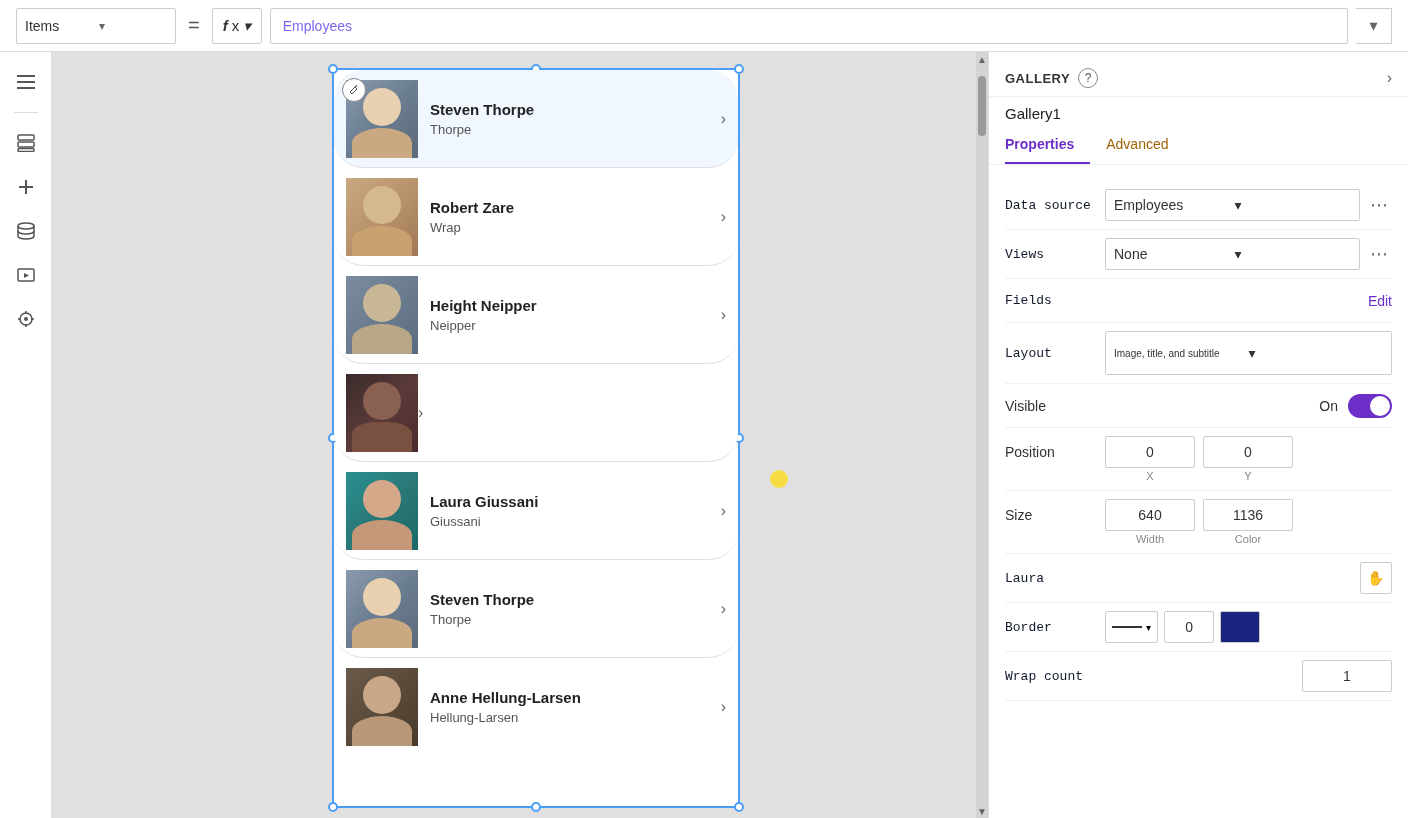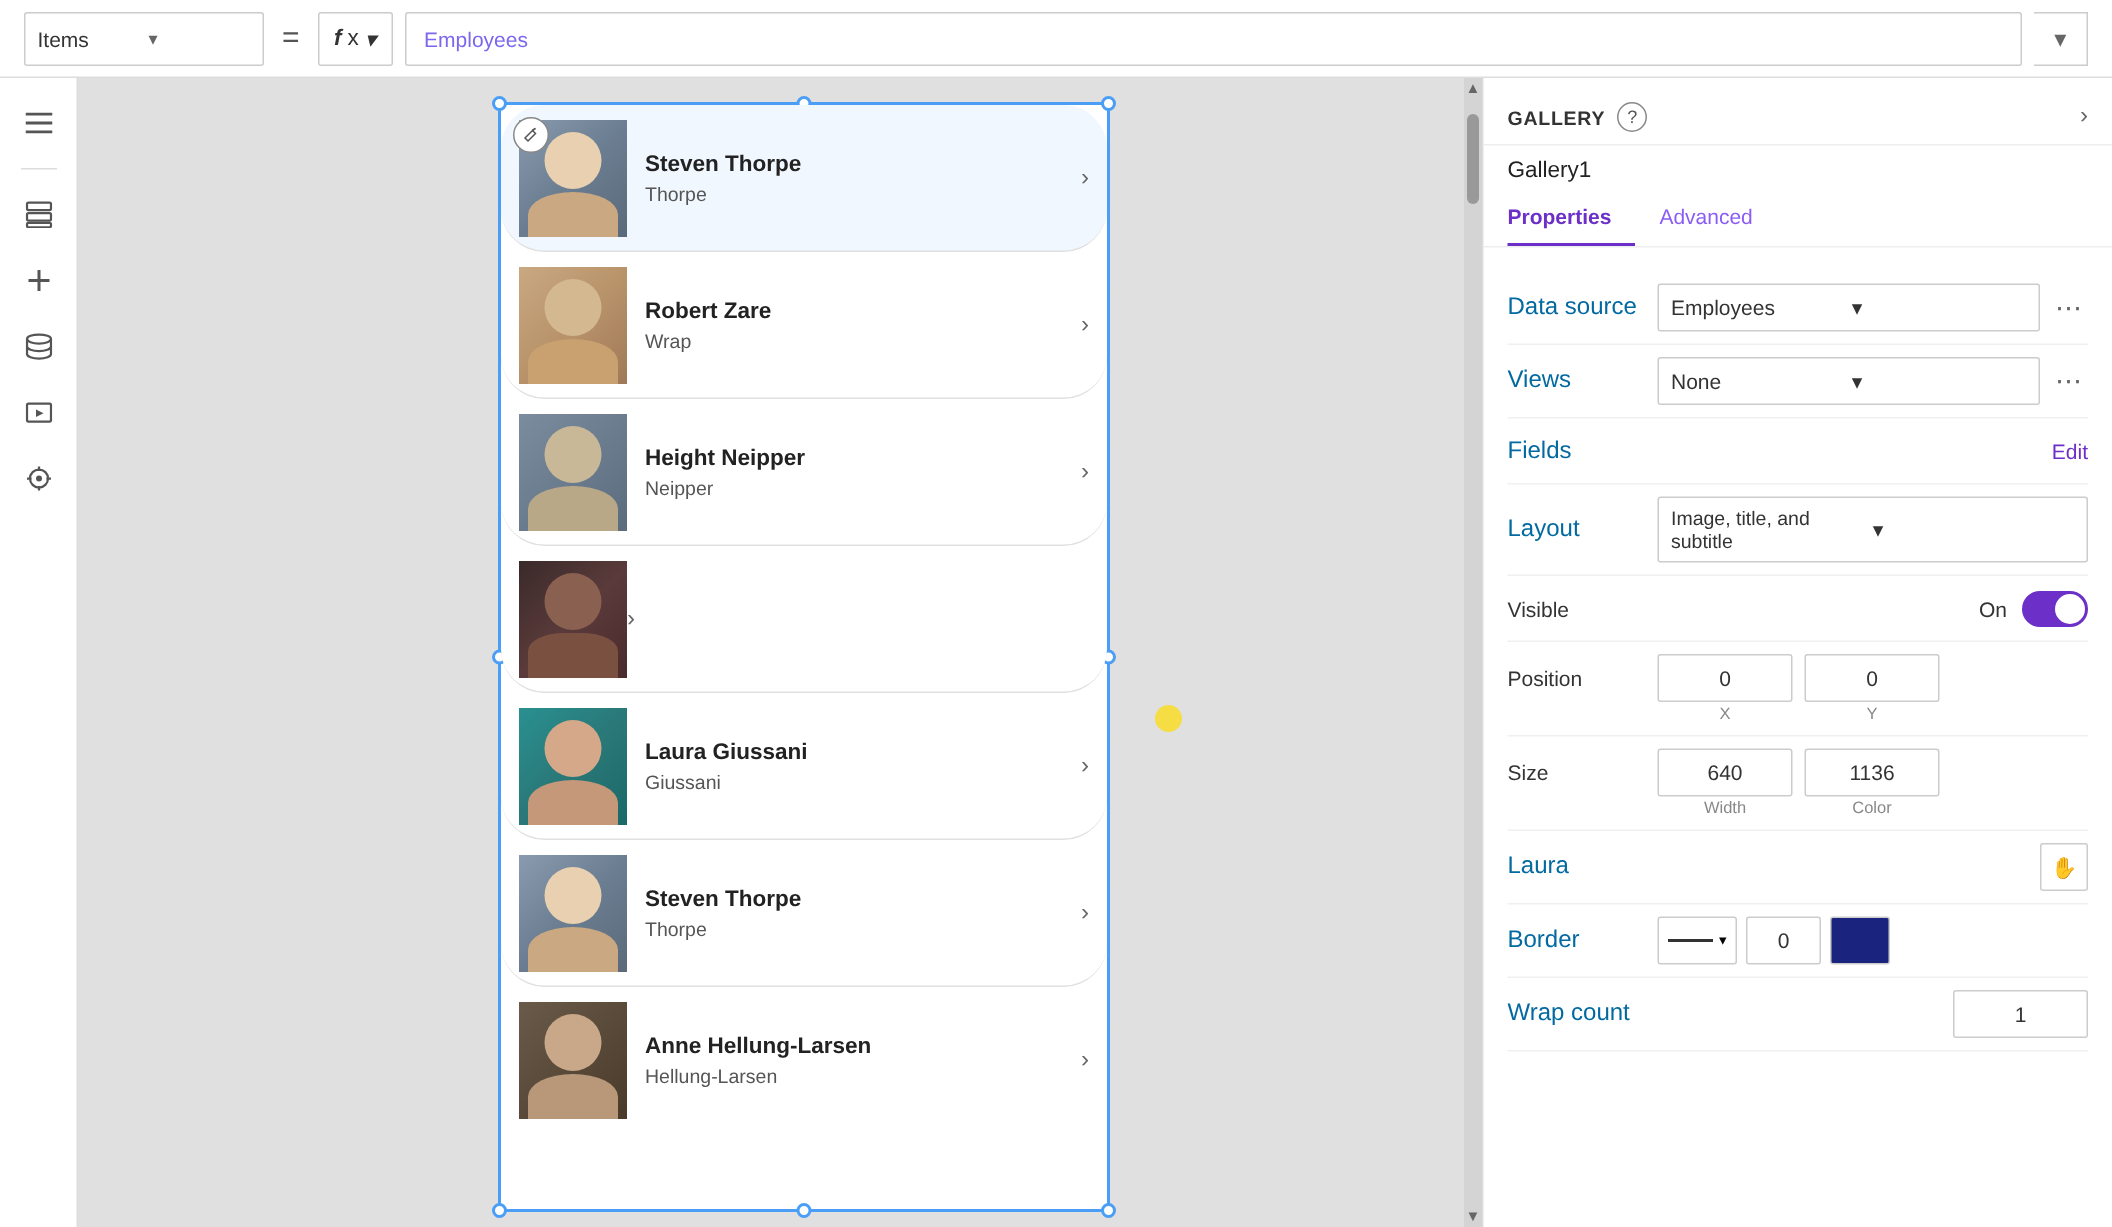--- a/index.html
+++ b/index.html
@@ -319,21 +319,21 @@
     .tabs-row {
       display: flex;
       padding: 0 16px;
       border-bottom: 1px solid #eee;
       margin-bottom: 8px;
     }
     .tab {
       padding: 10px 16px 10px 0;
       font-size: 14px;
       cursor: pointer;
-      color: #8b5cf6;
+      color: #a16207;
       border-bottom: 2px solid transparent;
       margin-right: 16px;
     }
     .tab.active {
       color: #6c2fc7;
       border-bottom: 2px solid #6c2fc7;
       font-weight: 600;
     }
 
     
@@ -341,24 +341,25 @@
       padding: 8px 16px;
     }
     .prop-row {
       display: flex;
       align-items: center;
       padding: 8px 0;
       border-bottom: 1px solid #f0f0f0;
       min-height: 44px;
     }
     .prop-label {
-      font-size: 16px;
-      color: #0369a1;
+      font-size: 13px;
+      color: #0f172a;
       width: 100px;
       flex-shrink: 0;
+      font-family: Liberation Mono, monospace;
     }
     .prop-control {
       flex: 1;
       display: flex;
       align-items: center;
       gap: 6px;
     }
     .dropdown-control {
       flex: 1;
       height: 32px;
@@ -758,21 +759,21 @@
         <div class="prop-label">Fields</div>
         <div class="prop-control">
           <a class="edit-link">Edit</a>
         </div>
       </div>
 
       <div class="prop-row" style="min-height:56px;">
         <div class="prop-label">Layout</div>
         <div class="prop-control">
           <div class="layout-dropdown">
-            <span style="font-size:13px; flex:1;">Image, title, and subtitle</span>
+            <span style="font-size:10px; flex:1;">Image, title, and subtitle</span>
             <span>▾</span>
           </div>
         </div>
       </div>
 
       <div class="toggle-row">
         <div class="toggle-label">Visible</div>
         <div class="toggle-control">
           <span class="toggle-on-text">On</span>
           <div class="toggle-switch">

